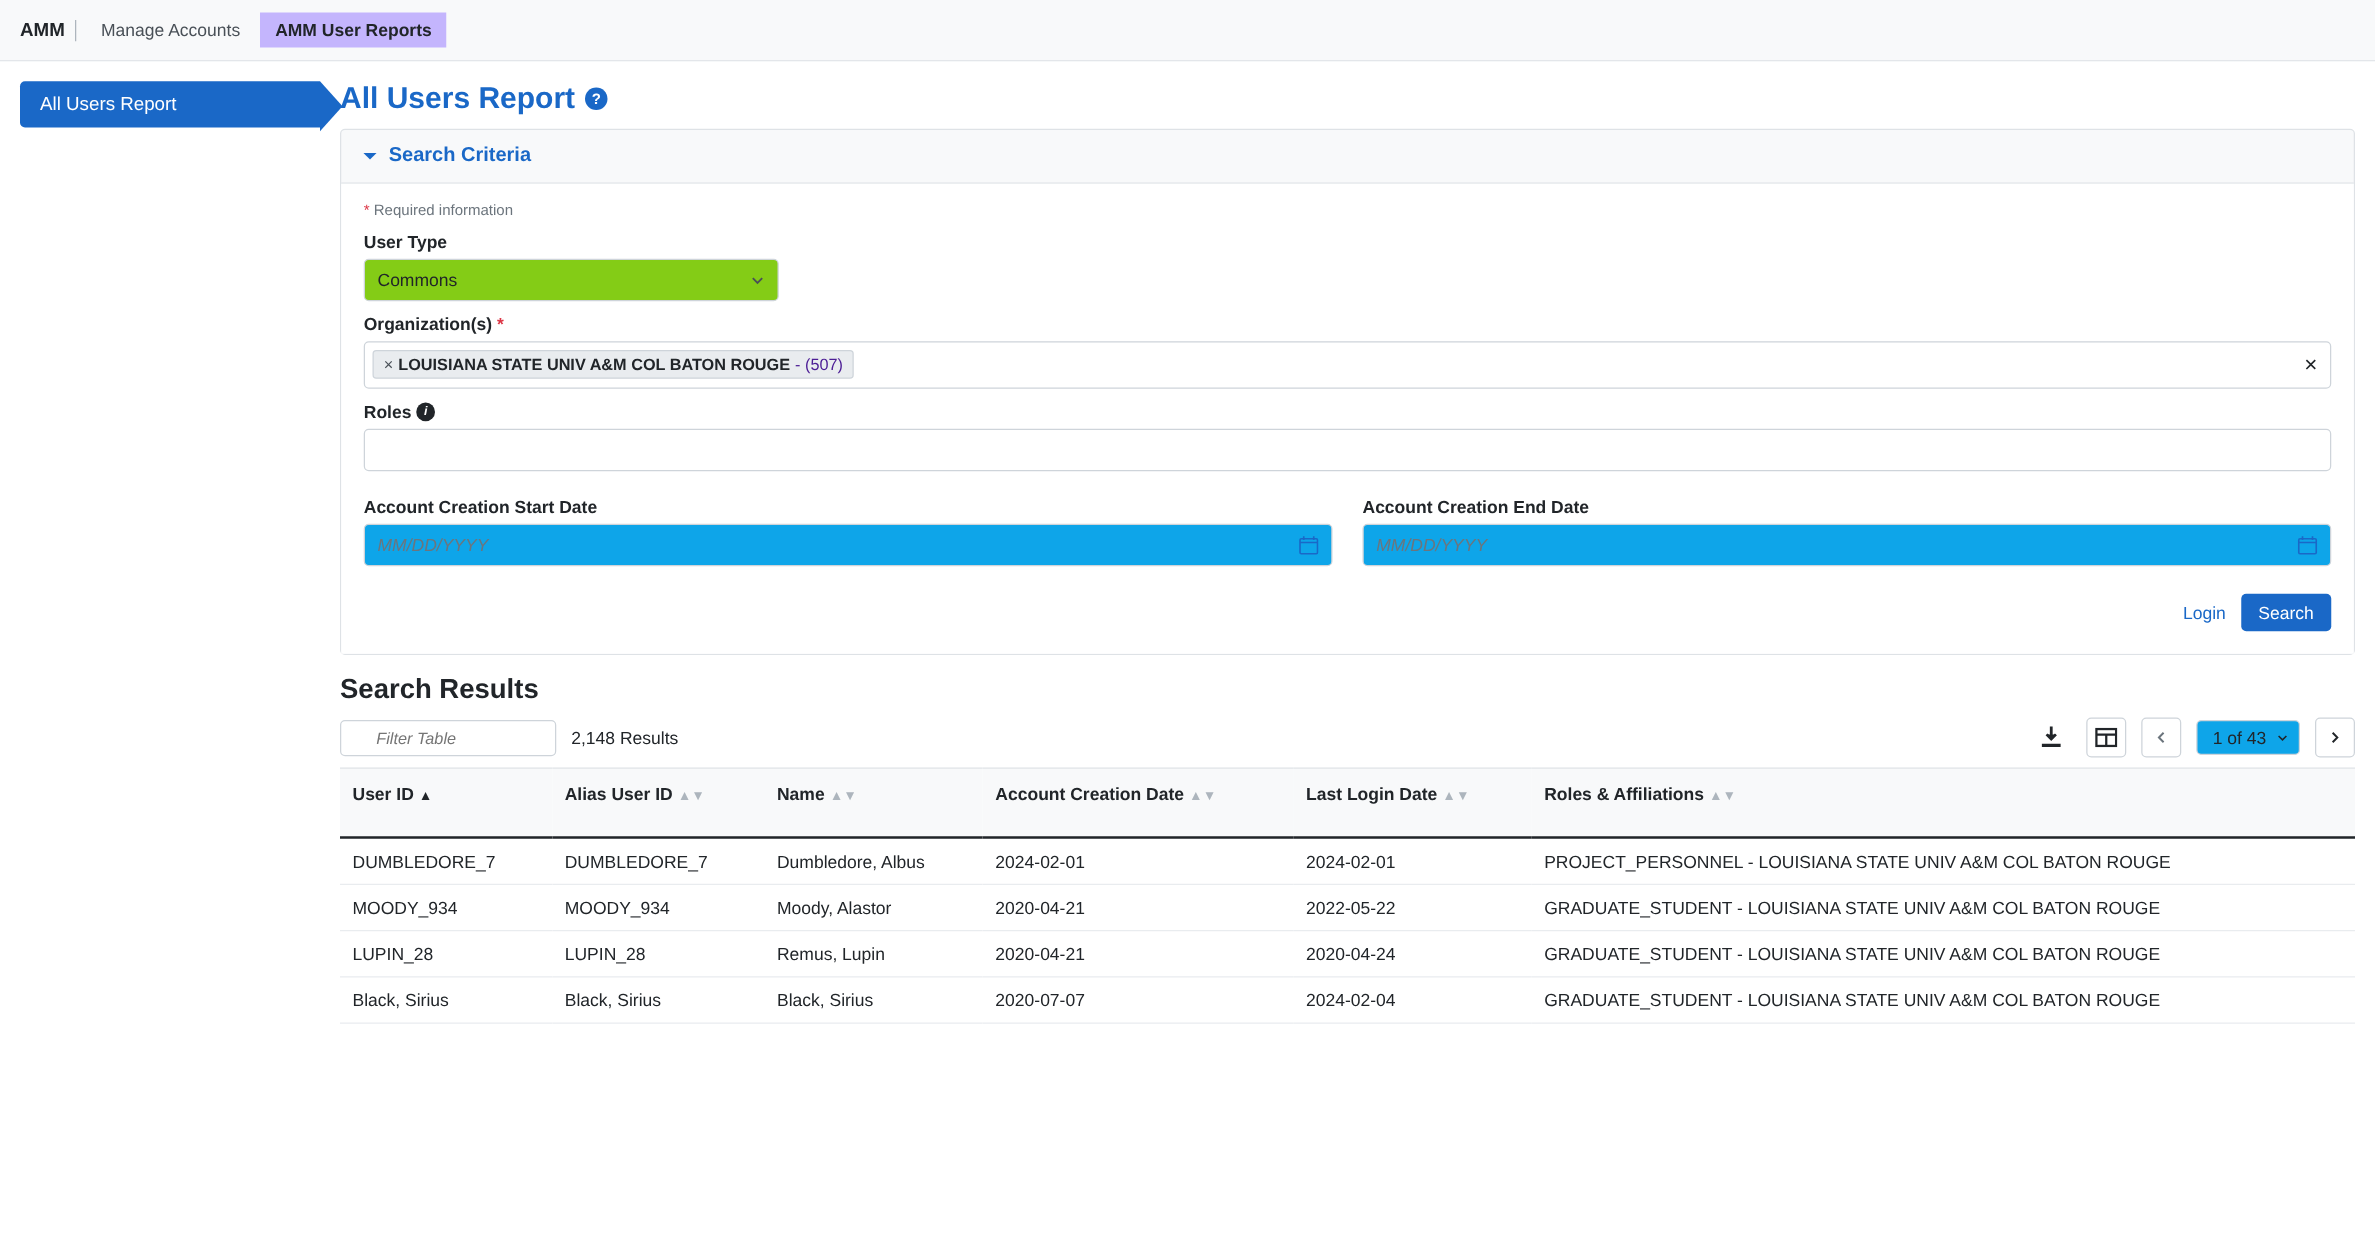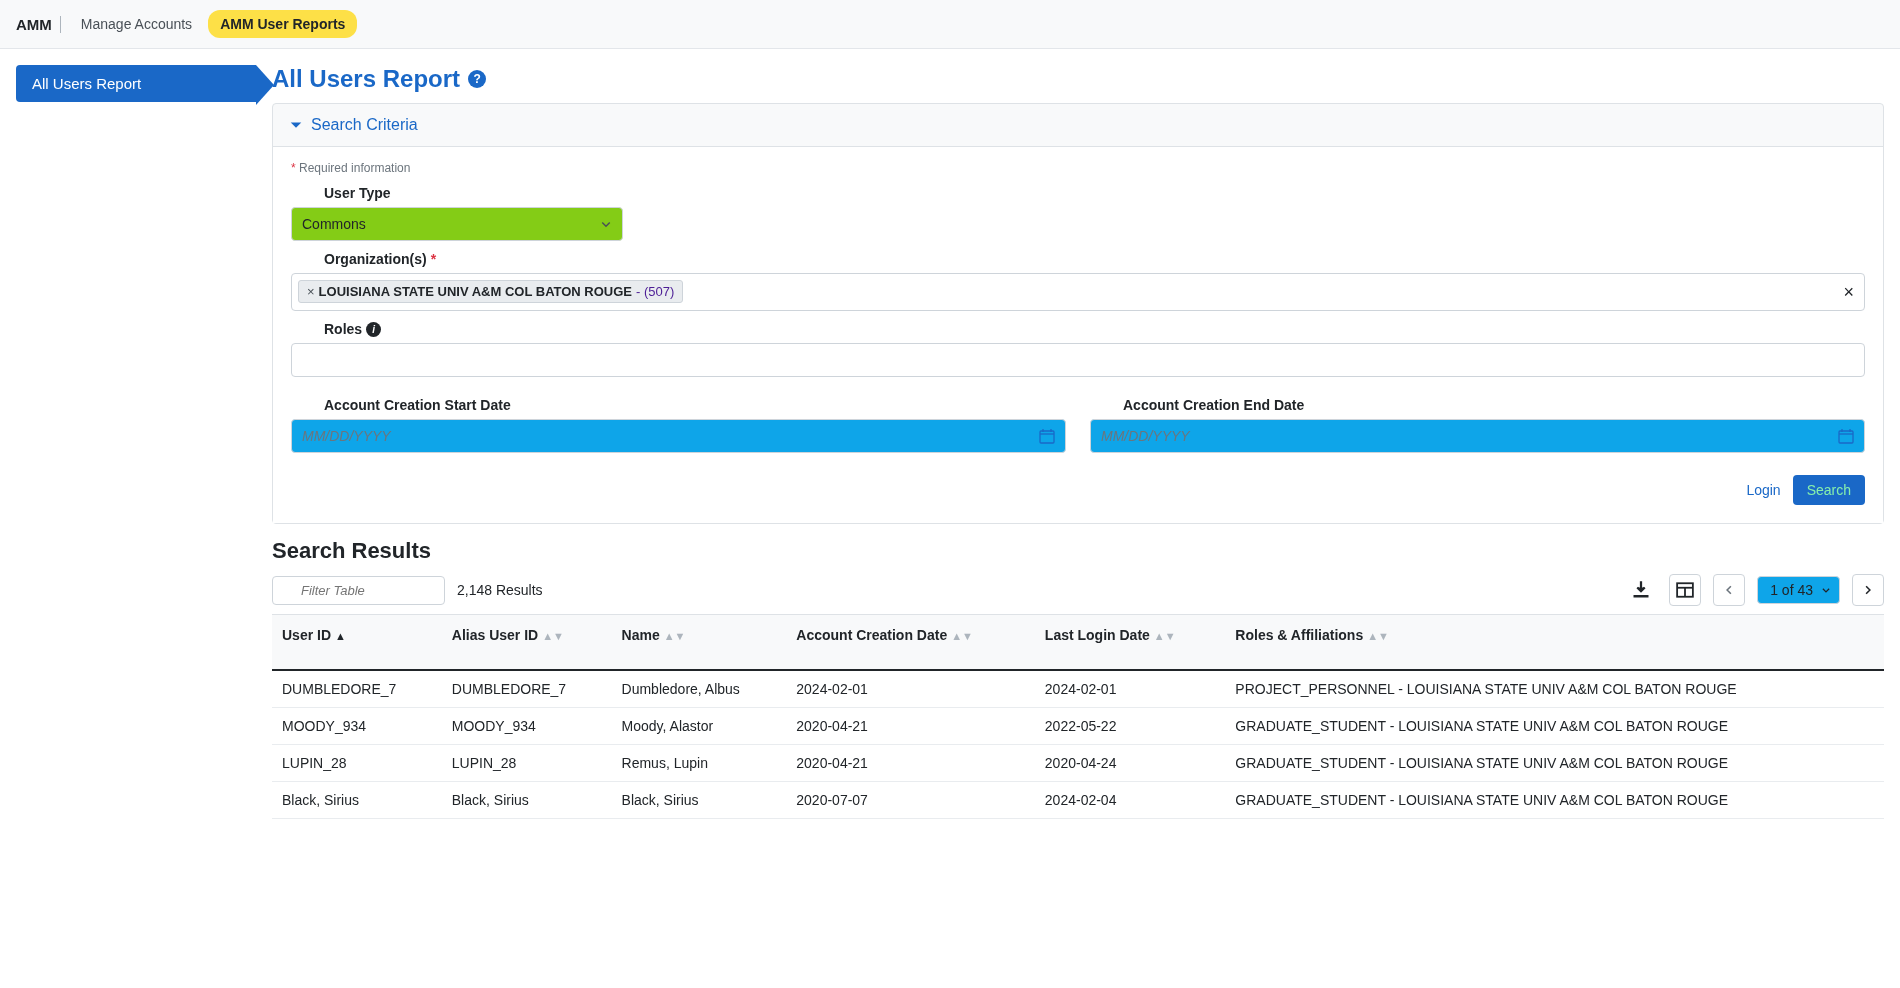--- a/index.html
+++ b/index.html
@@ -23,24 +23,23 @@
   padding-right: 8px;
   border-right: 1px solid #adb5bd;
   margin-right: 4px;
 }
 .top-bar .nav-item {
   padding: 6px 12px;
   color: #495057;
   cursor: pointer;
 }
 .top-bar .nav-item.active {
-  background: #fde047;
+  background: #c4b5fd;
   font-weight: 600;
   color: #212529;
-  border-radius: 12px;
 }
 .content-wrap {
   display: flex;
   padding: 16px;
   gap: 16px;
 }
 .side {
   width: 240px;
   flex-shrink: 0;
 }
@@ -93,21 +92,21 @@
 }
 .panel-header {
   padding: 12px 16px;
   border-bottom: 1px solid #dee2e6;
   display: flex;
   align-items: center;
   gap: 8px;
 }
 .panel-header .title {
   color: #1a68c7;
-  font-weight: 400;
+  font-weight: 700;
   font-size: 16px;
 }
 .chevron {
   color: #1a68c7;
   font-size: 14px;
 }
 .panel-body {
   background: #fff;
   padding: 14px 18px 18px;
 }
@@ -118,21 +117,20 @@
 }
 .req-note .star, .star { color: #dc3545; }
 .form-label {
   font-weight: 700;
   font-size: 14px;
   margin-bottom: 6px;
   margin-top: 10px;
   display: flex;
   align-items: center;
   gap: 4px;
-  margin-left: 33px;
 }
 .info-icon {
   display: inline-flex;
   align-items: center;
   justify-content: center;
   width: 15px; height: 15px;
   border-radius: 50%;
   background: #212529;
   color: #fff;
   font-size: 10px;
@@ -223,21 +221,21 @@
   gap: 12px;
   margin-top: 22px;
   align-items: center;
 }
 .link-btn {
   color: #1a68c7;
   cursor: pointer;
 }
 .primary-btn {
   background: #1a68c7;
-  color: #86efac;
+  color: #ffffff;
   border: none;
   padding: 7px 14px;
   border-radius: 4px;
   cursor: pointer;
   font-size: 14px;
 }
 .results-title {
   font-size: 22px;
   font-weight: 700;
   margin: 4px 0 10px;

